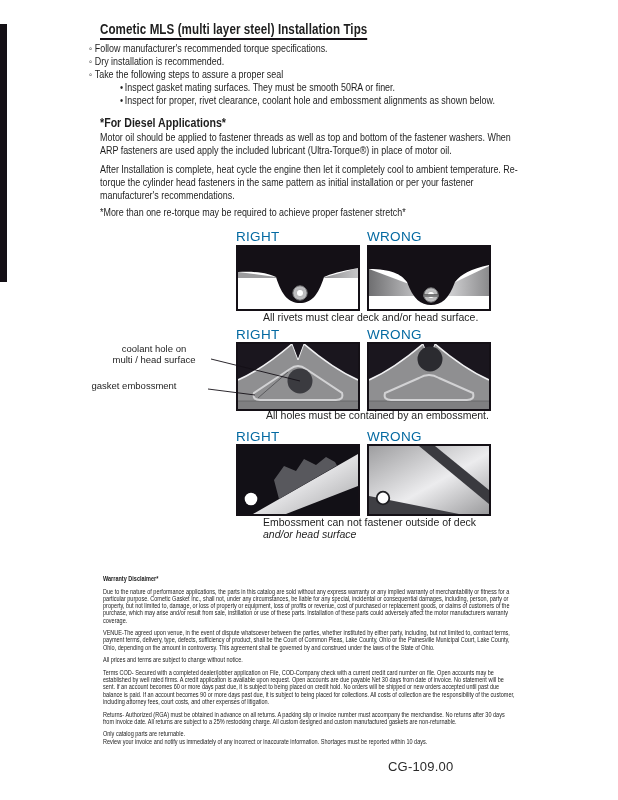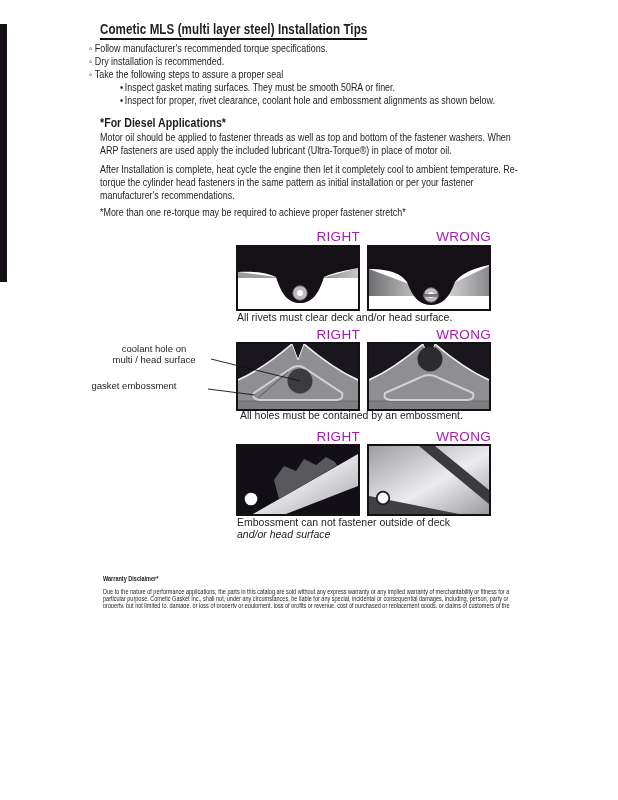--- a/index.html
+++ b/index.html
@@ -1,17 +1,17 @@
 <!DOCTYPE html>
 <html><head>
 <meta charset="utf-8">
 <style>
   html,body { margin:0; padding:0; background:#ffffff; }
   .page {
-    position:relative; width:618px; height:608px; background:#ffffff;
+    position:relative; width:618px; height:800px; background:#ffffff;
     font-family:"Liberation Sans", sans-serif; color:#1e1e1e; overflow:hidden;
   }
   .left-bar { position:absolute; left:0; top:24px; width:7px; height:258px; background:#141016; }
 
   .title-wrap { position:absolute; left:100px; top:20px; transform:scaleX(.8); transform-origin:0 0; white-space:nowrap; }
   .title { font-size:14.5px; font-weight:bold; margin:0; display:inline-block;
            border-bottom:2px solid #141016; padding-bottom:1px; letter-spacing:.1px; }
 
   .tips, .subtips { position:absolute; margin:0; padding:0; list-style:none;
     font-size:10.5px; line-height:13.2px; transform:scaleX(.85); transform-origin:0 0; width:560px; }
@@ -21,31 +21,31 @@
   .tips li::before { content:"\25E6"; margin-right:3px; }
   .subtips li { padding-left:7px; text-indent:-7px; }
   .subtips li::before { content:"\2022"; margin-right:2px; }
 
   .diesel-heading { position:absolute; left:100px; top:116px; font-size:12.5px; font-weight:bold;
     transform:scaleX(.85); transform-origin:0 0; white-space:nowrap; }
   .para { position:absolute; left:100px; width:494px; font-size:10.5px; line-height:13.2px;
     transform:scaleX(.85); transform-origin:0 0; }
   .para-1 { top:131px; } .para-2 { top:163px; } .para-3 { top:206px; white-space:nowrap; }
 
-  .dlabel { position:absolute; width:124px; text-align:right; font-size:13.5px; color:#a21caf; letter-spacing:.3px; }
+  .dlabel { position:absolute; width:124px; text-align:left; font-size:13.5px; color:#0369a1; letter-spacing:.3px; }
   .dl-r1 { left:236px; top:229px; } .dl-w1 { left:367px; top:229px; }
   .dl-r2 { left:236px; top:327px; } .dl-w2 { left:367px; top:327px; }
   .dl-r3 { left:236px; top:429px; } .dl-w3 { left:367px; top:429px; }
 
   svg.panel { position:absolute; display:block; border:2px solid #141016; background:#ffffff; }
   .pn-r1 { left:236px; top:245px; } .pn-w1 { left:367px; top:245px; }
   .pn-r2 { left:236px; top:342px; } .pn-w2 { left:367px; top:342px; }
   .pn-r3 { left:236px; top:444px; } .pn-w3 { left:367px; top:444px; }
 
-  .caption { position:absolute; font-size:10.5px; color:#1e1e1e; white-space:nowrap; }
+  .caption { position:absolute; font-size:10.5px; color:#1e1e1e; white-space:nowrap;margin-left:26px; }
   .cap-1 { left:237px; top:311px; }
   .cap-2 { left:240px; top:409px; }
   .cap-3a { left:237px; top:516px; }
   .cap-3b { left:237px; top:528px;font-style:italic; }
 
   .side-label { position:absolute; font-size:9.5px; line-height:11px; text-align:center; color:#1e1e1e; }
   .lbl-coolant { left:96px; top:343px; width:116px; }
   .lbl-emboss  { left:76px; top:380px; width:116px; }
   .leader-svg { position:absolute; left:205px; top:342px; width:100px; height:62px; z-index:5; pointer-events:none; }
 

